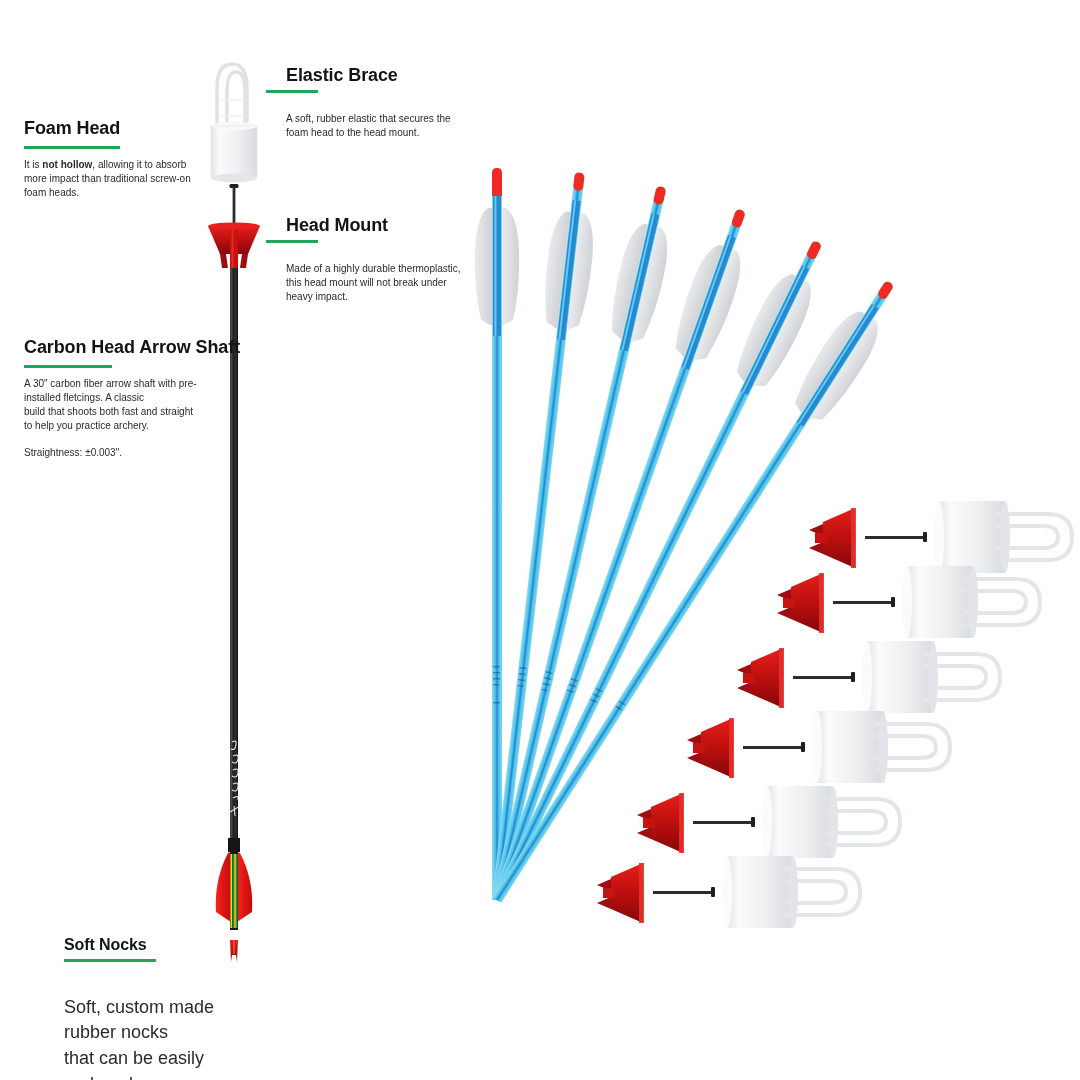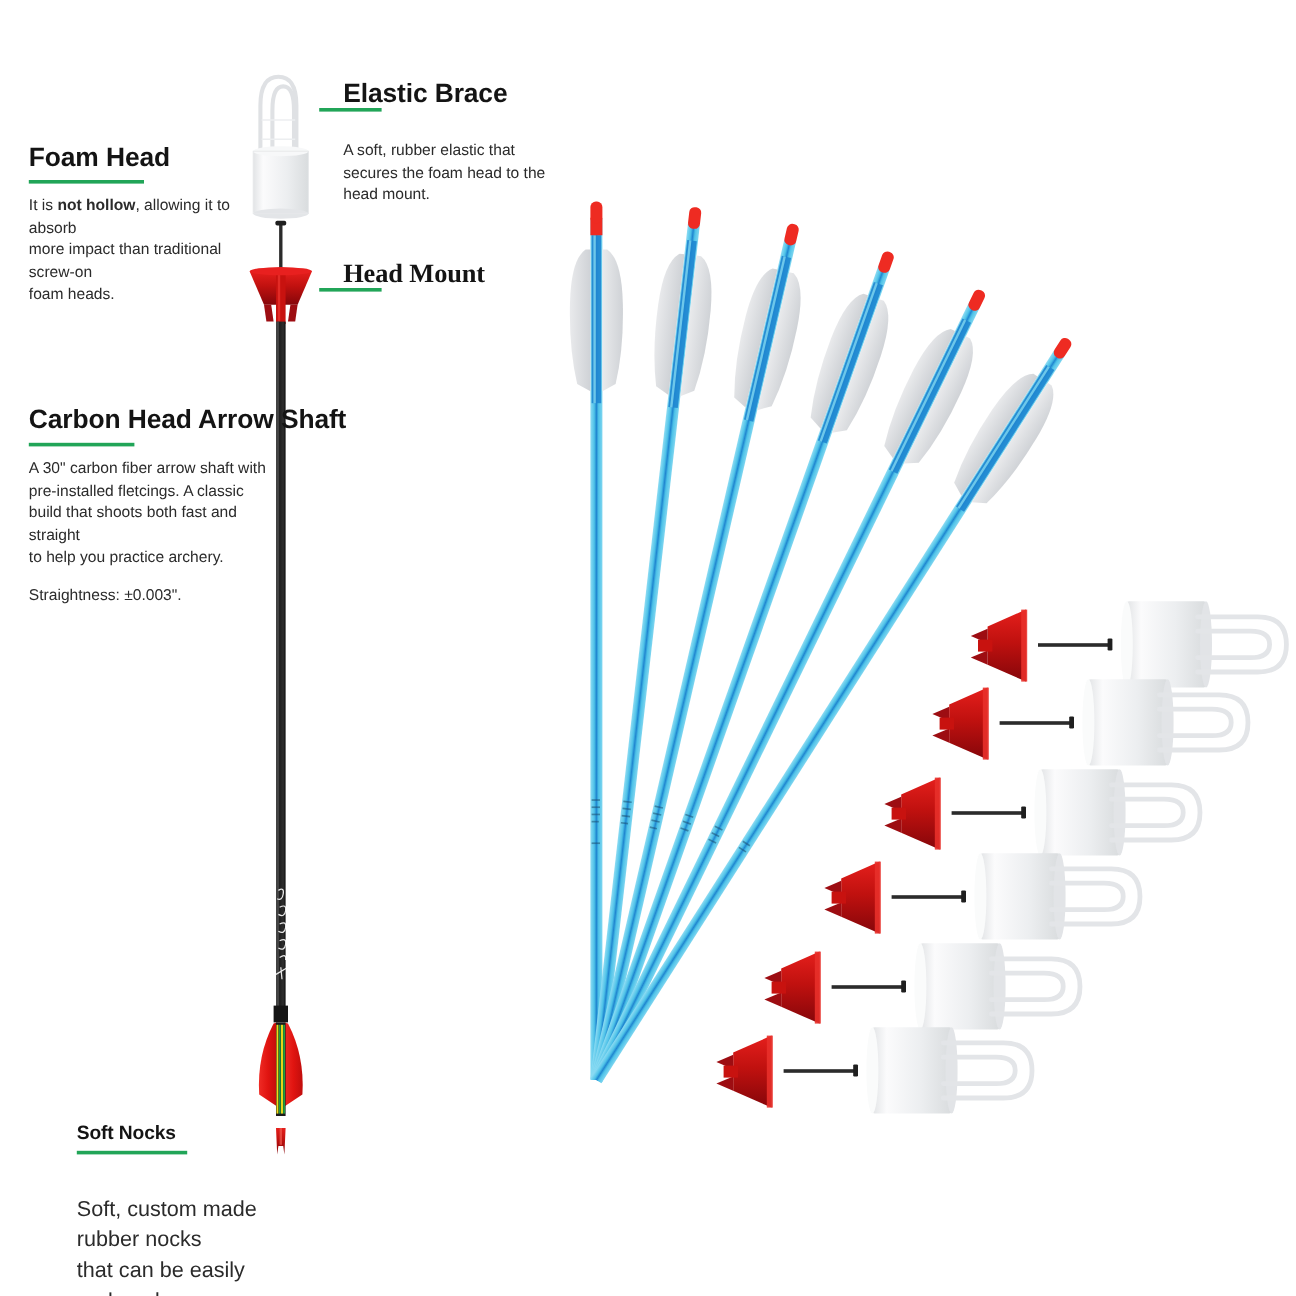--- a/index.html
+++ b/index.html
@@ -2,40 +2,40 @@
 <html><head>
 <meta charset="utf-8">
 <style>
   html,body{margin:0;padding:0;background:#ffffff;}
   body{width:1080px;height:1080px;position:relative;overflow:hidden;
        font-family:"Liberation Sans","DejaVu Sans",sans-serif;color:#1c1c1c;}
   .stage{position:absolute;inset:0;}
 
   
   .callout{position:absolute;}
-  .callout h3{margin:0;font-size:22px;font-weight:bold;letter-spacing:-0.1px;
+  .callout h3{margin:0;font-size:18px;font-weight:bold;letter-spacing:-0.1px;
               color:#141414;line-height:1.15;white-space:nowrap;}
   .callout .rule{height:3px;background:#21a558;margin:7px 0 9px 0;}
-  .callout p{margin:0;font-size:13px;line-height:1.42;color:#2b2b2b;}
+  .callout p{margin:0;font-size:10px;line-height:1.42;color:#2b2b2b;}
   .callout p + p{margin-top:13px;}
   .callout b{font-weight:bold;text-align:right;}
   .rule-right{margin-left:auto;}
 
   .c-foam{left:24px;top:118px;width:178px;text-align:left;}
   .c-foam .rule{width:96px;}
   .c-shaft{left:24px;top:337px;width:200px;}
   .c-shaft .rule{width:88px;}
   .c-nocks{left:64px;top:936px;width:180px;}
   .c-nocks h3{font-size:16px;}
   .c-nocks .rule{width:92px;height:2.5px;margin:5px 0 8px 0;}
   .c-nocks p{font-size:18px;margin-top:33px;}
 
   .c-brace{left:286px;top:65px;width:176px;}
   .c-brace .rule{width:52px;position:absolute;left:-20px;top:25px;margin:0;}
-  .c-mount{left:286px;top:215px;width:184px;font-family:Liberation Serif, serif;}
+  .c-mount{left:286px;top:215px;width:184px;}
   .c-mount .rule{width:52px;position:absolute;left:-20px;top:25px;margin:0;}
   .c-brace h3,.c-mount h3{margin-bottom:26px;}
 
   
   .art{position:absolute;left:0;top:0;width:1080px;height:1080px;
        pointer-events:none;}
 </style>
 </head>
 <body>
 
@@ -398,15 +398,16 @@
 
   <div class="callout c-brace">
     <h3>Elastic Brace</h3>
     <div class="rule"></div>
     <p>A soft, rubber elastic that secures the foam head to the head mount.</p>
   </div>
 
   <div class="callout c-mount">
     <h3>Head Mount</h3>
     <div class="rule"></div>
+    <p>Made of a highly durable thermoplastic, this head mount will not break under heavy impact.</p>
   </div>
 
 </div>
 
 </body></html>

